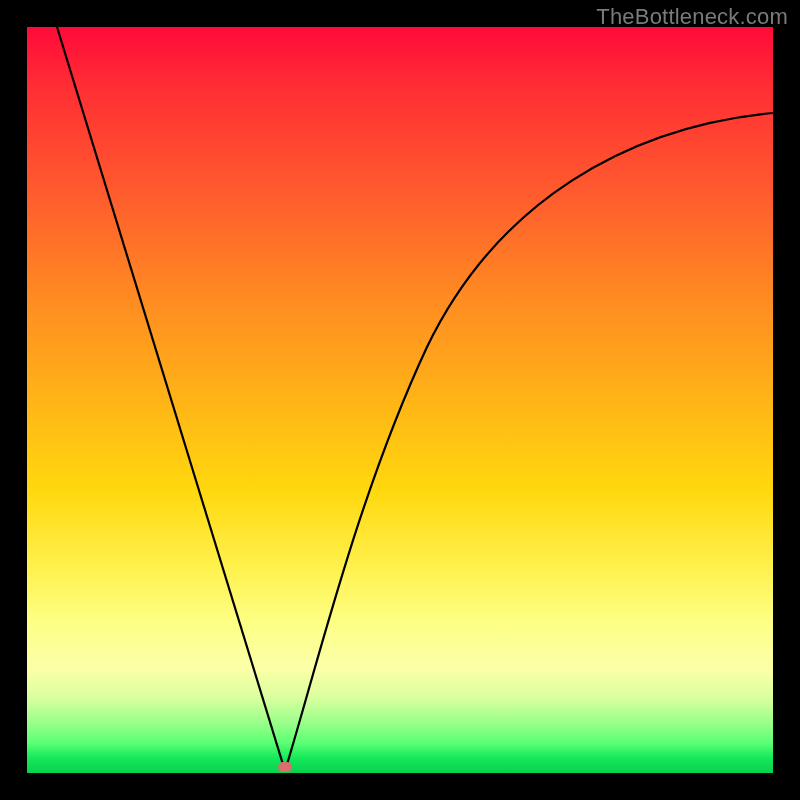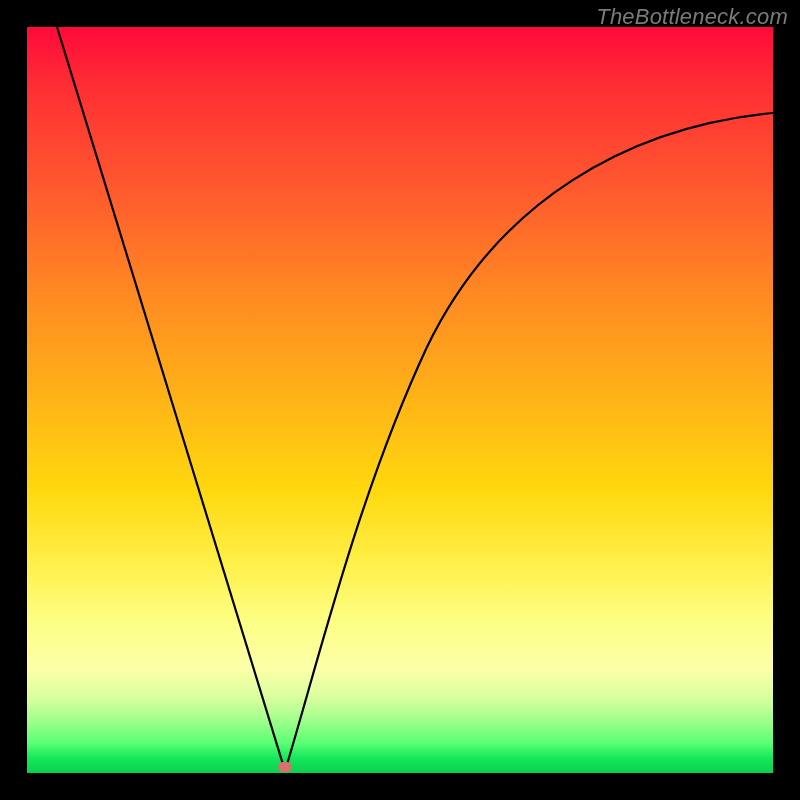--- a/index.html
+++ b/index.html
@@ -9,21 +9,20 @@
     height: 800px;
     background: #000;
     overflow: hidden;
     font-family: Arial, Helvetica, sans-serif;
   }
   .frame {
     position: relative;
     width: 800px;
     height: 800px;
     background: #000;
-    font-style: italic;
   }
   .plot {
     position: absolute;
     left: 27px;
     top: 27px;
     width: 746px;
     height: 746px;
     
     background: linear-gradient(
       to bottom,

